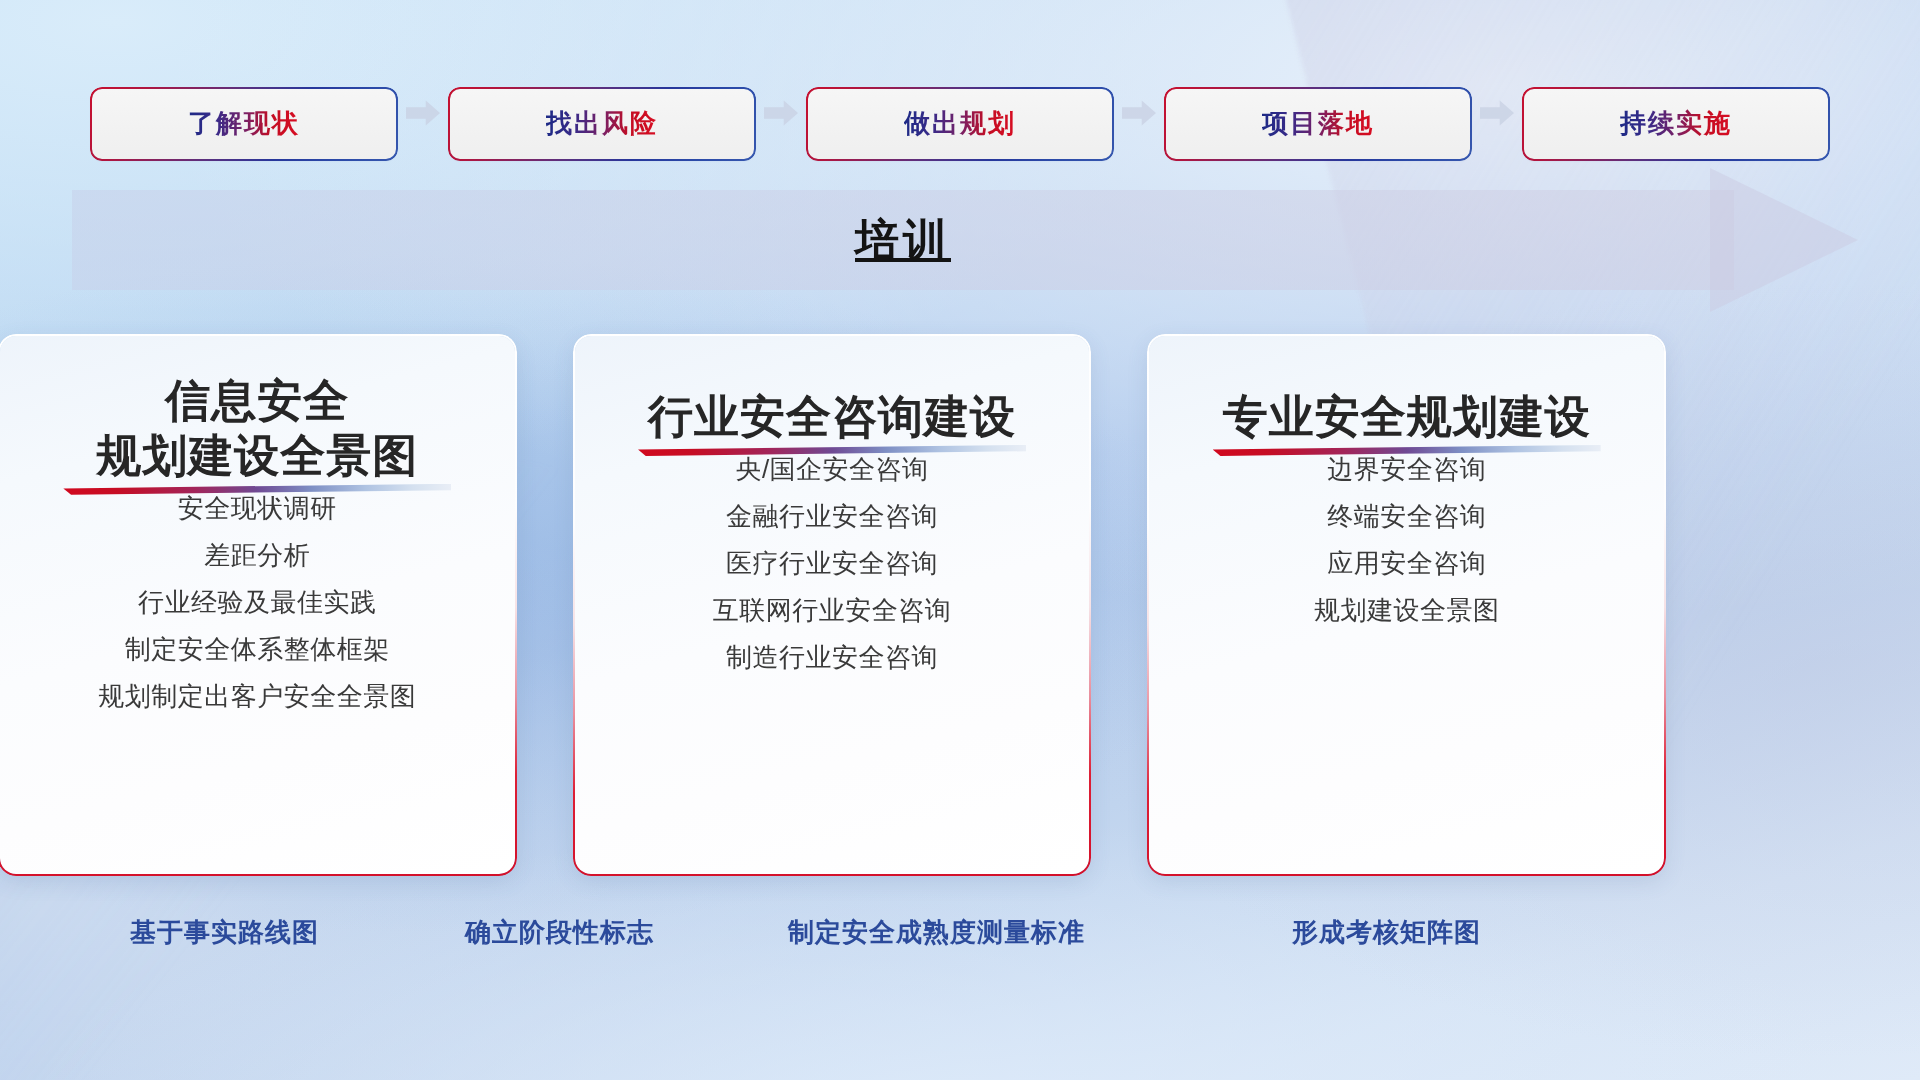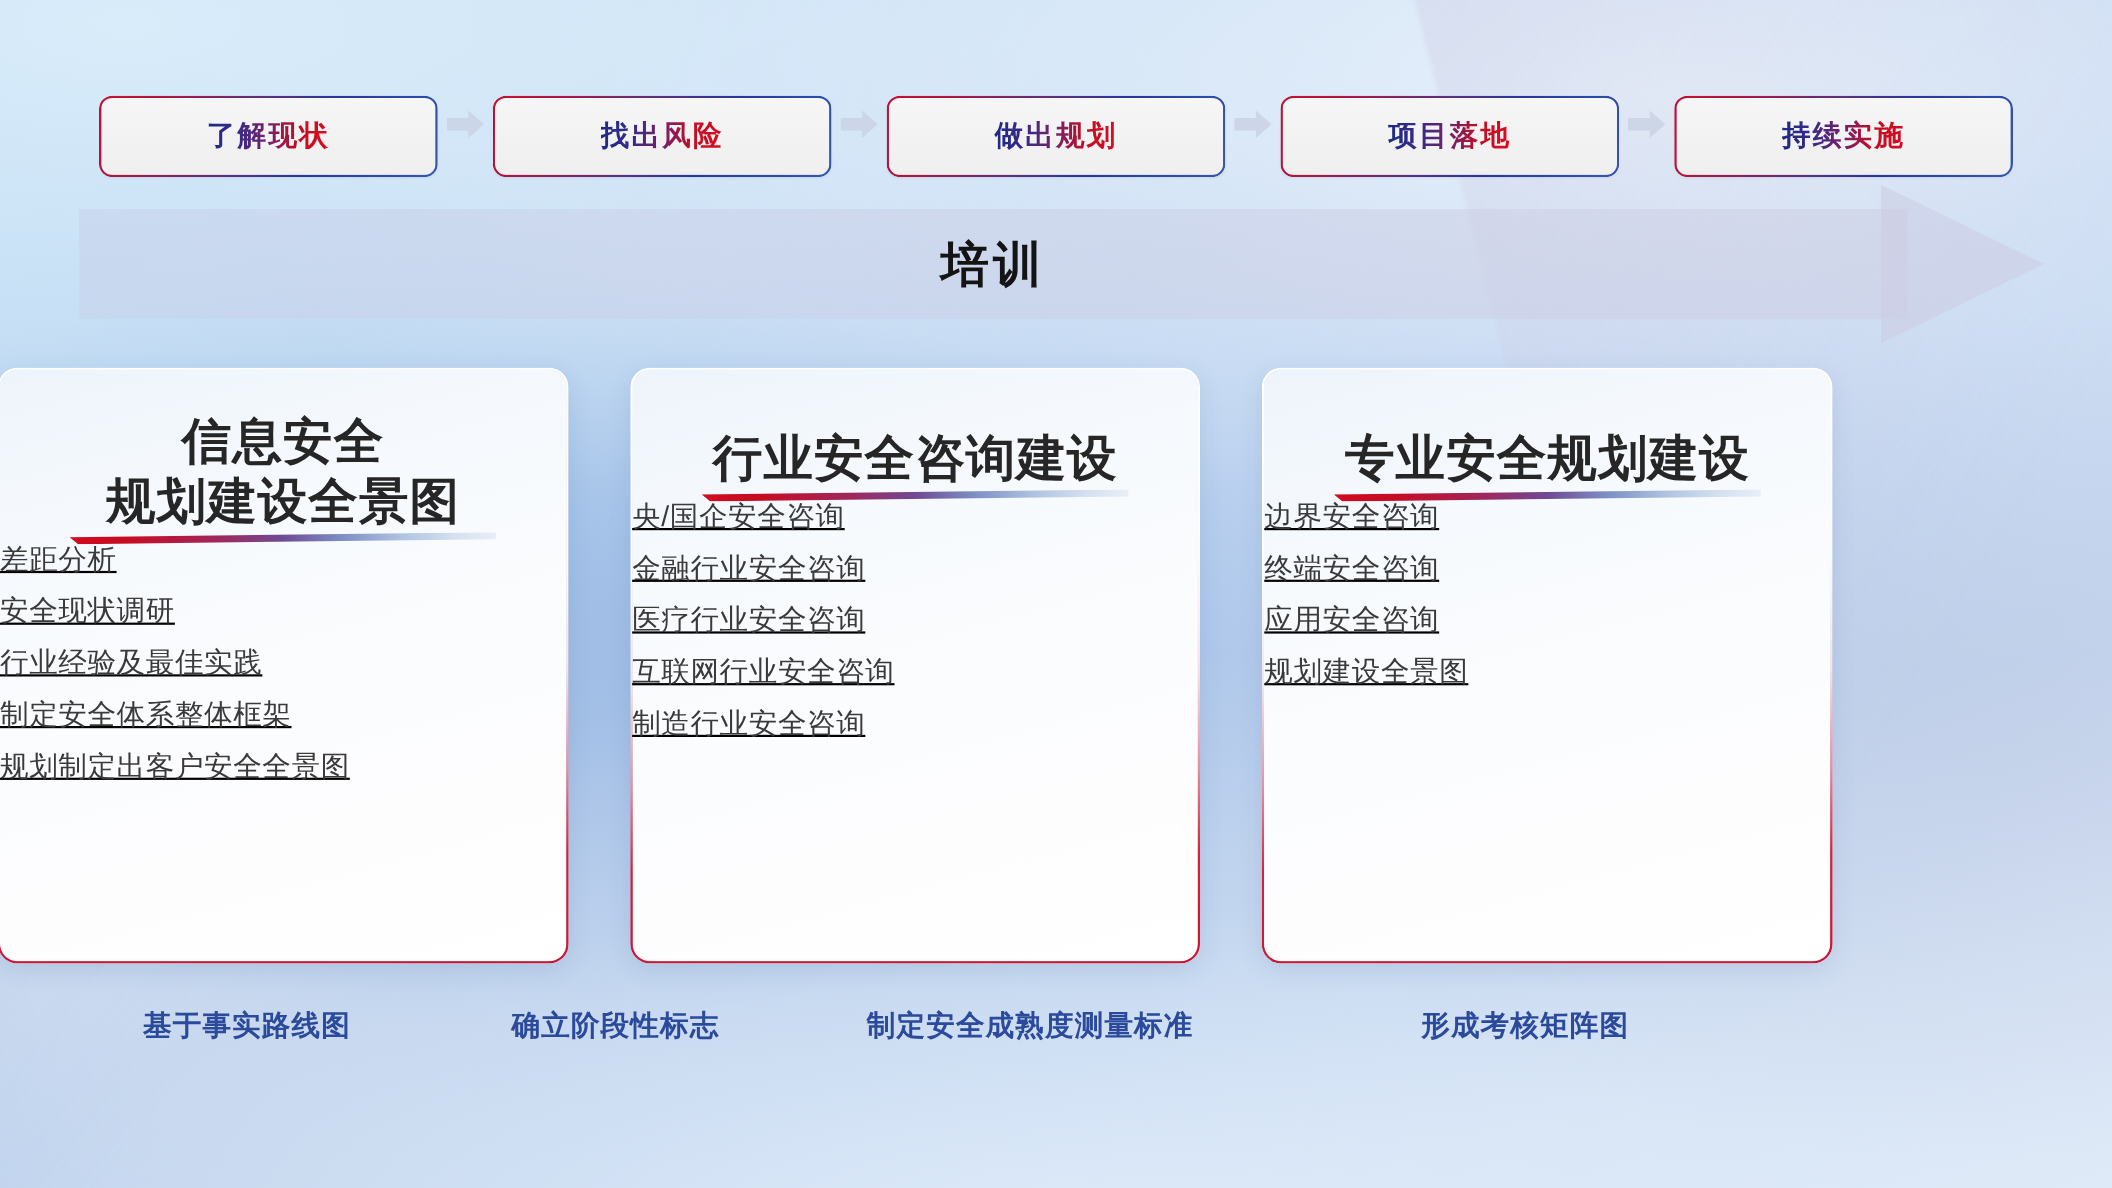--- a/index.html
+++ b/index.html
@@ -74,21 +74,21 @@
     background:linear-gradient(100deg, rgba(199,209,234,.55), rgba(206,205,226,.50));
   }
   #banner .shape-tip{
     position:absolute;left:1638px;top:-22px;width:0;height:0;
     border-top:72px solid transparent;border-bottom:72px solid transparent;
     border-left:148px solid rgba(204,204,226,.52);
   }
   #banner-title{
     position:absolute;left:0;top:0;width:1662px;height:100px;
     display:flex;align-items:center;justify-content:center;
-    font-size:44px;font-weight:700;letter-spacing:4px;color:#141414;
+    font-size:44px;font-weight:700;letter-spacing:4px;color:#141414;text-decoration:underline;
   }
 
   
   #cards{position:absolute;left:0;top:336px;width:1664px;height:540px;
     display:flex;justify-content:center;gap:60px;}
   .card{
     position:relative;width:530px;height:538px;border-radius:16px;
     background:linear-gradient(165deg,#eef4fb 0%,#f5f9fd 22%,#fbfcfe 52%,#fdfdfe 74%,#ffffff 100%);
     box-shadow:0 6px 22px rgba(70,100,150,.16);
     overflow:visible;
@@ -109,22 +109,21 @@
   .divider{
     position:relative;margin:0 auto;width:388px;height:11px;
   }
   .divider i{
     display:block;width:100%;height:100%;
     background:linear-gradient(90deg,#d1091f 0%,#c60d24 14%,#a2255a 34%,#6f4a94 50%,#7e8fc4 64%,#afc3e2 78%,#d4e0ef 90%,#e9eef6 100%);
     clip-path:polygon(0% 42%, 100% 0%, 100% 58%, 2% 100%);
   }
   .card-list{
     position:relative;list-style:none;margin:0;padding:0;
-    text-align:left;
-    text-decoration:underline;
+    text-align:center;
   }
   .card-list li{
     color:#3a3a3a;font-size:26px;line-height:1.0;
     padding:0;margin:0 0 21px 0;letter-spacing:.5px;
   }
 
   
   #footer-tags{position:absolute;left:0;top:915px;width:1920px;height:48px;}
   .ftag{
     position:absolute;top:0;
@@ -186,22 +185,22 @@
 
   <section class="card">
     <h2 class="card-title two-line">
       <span>信息安全</span><br>
       <span>规划建设全景图</span>
     </h2>
     <div class="divider">
         <i></i>
       </div>
     <ul class="card-list">
+      <li>安全现状调研</li>
       <li>差距分析</li>
-      <li>安全现状调研</li>
       <li>行业经验及最佳实践</li>
       <li>制定安全体系整体框架</li>
       <li>规划制定出客户安全全景图</li>
     </ul>
   </section>
 
   <section class="card">
     <h2 class="card-title">行业安全咨询建设</h2>
     <div class="divider">
         <i></i>

